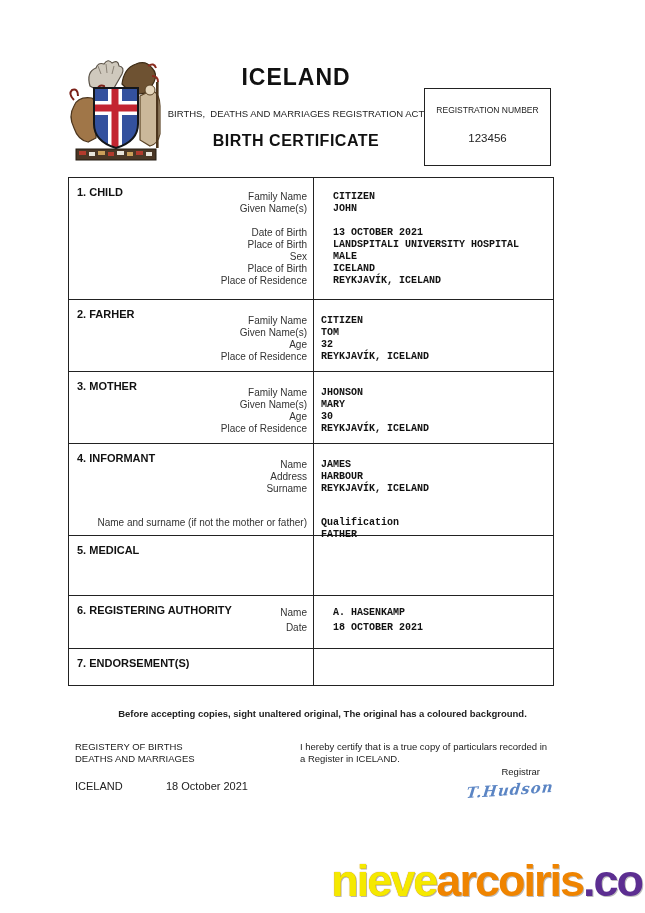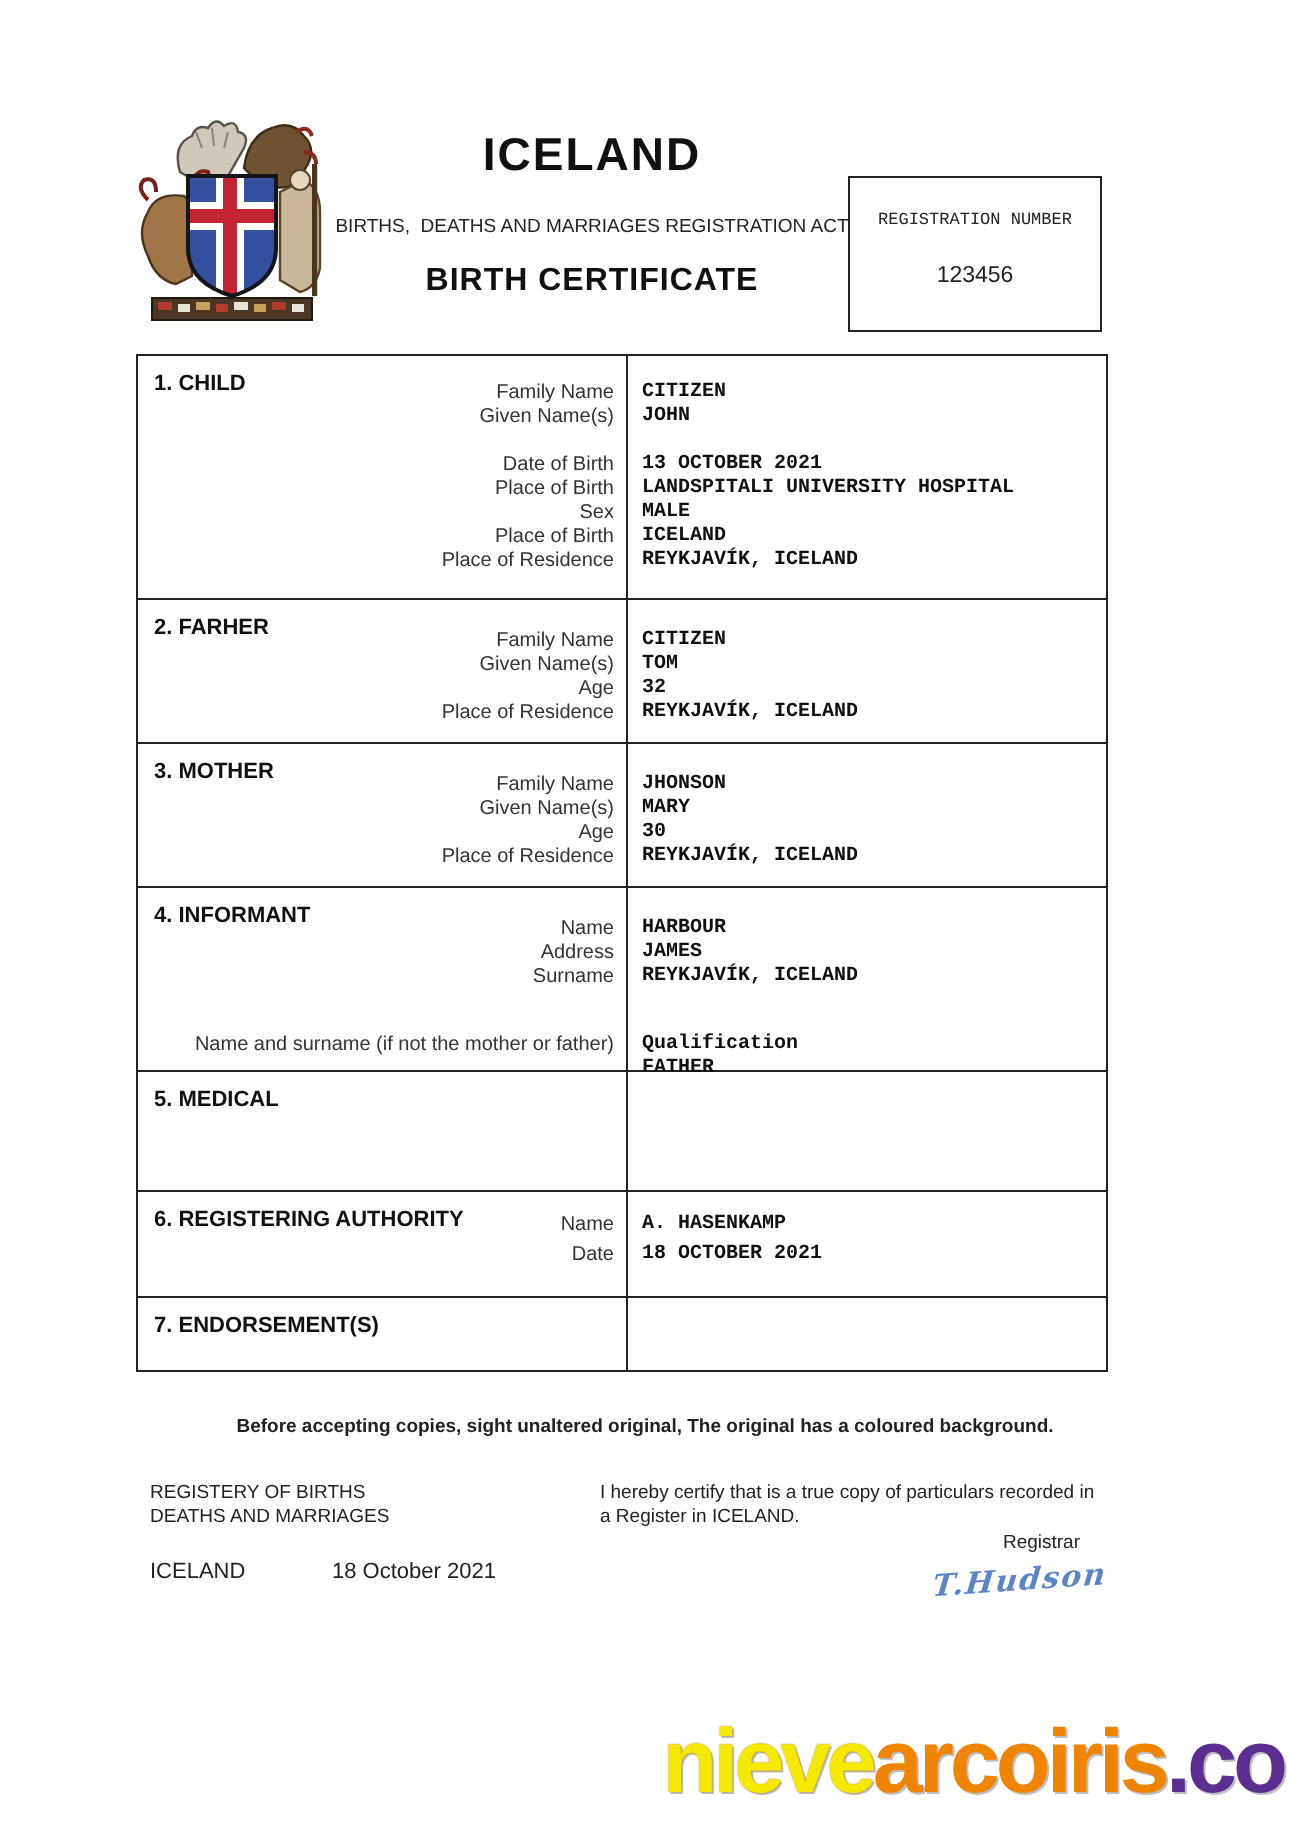--- a/index.html
+++ b/index.html
@@ -8,44 +8,44 @@
 
   
   .arms{position:absolute;left:64px;top:56px;width:104px;height:112px;}
   .hdr-center{position:absolute;left:66px;top:64px;width:460px;text-align:center;}
   .country-title{font-size:23px;font-weight:bold;letter-spacing:1px;color:#111;}
   .act-line{margin-top:17px;font-size:9.5px;color:#222;white-space:pre;}
   .doc-title{margin-top:13px;font-size:16px;font-weight:bold;letter-spacing:.5px;color:#111;}
 
   .regbox{position:absolute;left:424px;top:88px;width:127px;height:78px;border:1px solid #222;
           box-sizing:border-box;text-align:center;}
-  .regbox .rlabel{margin-top:16px;font-size:8.5px;color:#222;font-family:Liberation Mono, monospace;}
+  .regbox .rlabel{margin-top:16px;font-size:8.5px;color:#222;}
   .regbox .rnum{margin-top:17px;font-size:11.5px;color:#222;}
 
   
   .cert-table{position:absolute;left:68px;top:177px;width:486px;border:1px solid #222;box-sizing:border-box;}
   .row{display:flex;border-bottom:1px solid #222;box-sizing:border-box;}
   .row:last-child{border-bottom:none;}
   .cell-l{width:245px;border-right:1px solid #222;box-sizing:border-box;position:relative;
           padding:8px 6px 0 8px;}
   .sec-title{position:absolute;left:8px;top:8px;font-size:11px;font-weight:bold;color:#111;white-space:nowrap;}
   .labels{text-align:right;font-size:10px;line-height:12px;color:#333;}
   .cell-r{flex:1;padding:8px 4px 0 7px;font-family:"Liberation Mono","DejaVu Sans Mono",monospace;
           font-weight:bold;font-size:10px;line-height:12px;color:#111;}
   .line{min-height:12px;white-space:nowrap;}
   .sp{height:12px;}
   .sp22{height:22px;}
 
-  .r1{height:122px;} .r1 .labels{margin-top:5px;} .r1 .vals{margin-top:5px;}
+  .r1{height:122px;gap:12px;} .r1 .labels{margin-top:5px;} .r1 .vals{margin-top:5px;}
   .r2{height:72px;}  .r2 .labels{margin-top:7px;} .r2 .vals{margin-top:7px;}
   .r3{height:72px;}  .r3 .labels{margin-top:7px;} .r3 .vals{margin-top:7px;}
   .r4{height:92px;}  .r4 .labels{margin-top:7px;} .r4 .vals{margin-top:7px;}
   .r5{height:60px;}  .r5 .labels{margin-top:18px;width:150px;margin-left:auto;white-space:normal;}
                      .r5 .vals{margin-top:29px;}
-  .r6{height:53px;}  .r6 .labels{margin-top:2px;line-height:14.5px;} .r6 .vals{margin-top:2px;line-height:14.5px;}
+  .r6{height:53px;gap:12px;}  .r6 .labels{margin-top:2px;line-height:14.5px;} .r6 .vals{margin-top:2px;line-height:14.5px;}
   .r7{height:36px;gap:11px;}
 
   
   .note{position:absolute;left:0;top:708px;width:645px;text-align:center;
         font-size:9.5px;font-weight:bold;color:#222;}
   .registry{position:absolute;left:75px;top:741px;font-size:9.5px;line-height:11.5px;color:#222;}
   .certify{position:absolute;left:300px;top:741px;width:255px;font-size:9.5px;line-height:11.5px;color:#222;}
   .registrar{position:absolute;left:400px;top:766px;width:140px;text-align:right;font-size:9.5px;color:#222;}
   .footer-country{position:absolute;left:75px;top:780px;font-size:11px;color:#222;}
   .footer-date{position:absolute;left:166px;top:780px;font-size:11px;color:#222;}
@@ -195,22 +195,22 @@
         <div class="labels">
           <div class="line">Name</div>
           <div class="line">Address</div>
           <div class="line">Surname</div>
           <div class="sp22"></div>
           <div class="line">Name and surname (if not the mother or father)</div>
         </div>
       </div>
       <div class="cell-r">
         <div class="vals">
+          <div class="line">JAMES</div>
           <div class="line">HARBOUR</div>
-          <div class="line">JAMES</div>
           <div class="line">REYKJAVÍK, ICELAND</div>
           <div class="sp22"></div>
           <div class="line">Qualification</div>
           <div class="line">FATHER</div>
         </div>
       </div>
     </div>
 
     <div class="row r5">
       <div class="cell-l">

